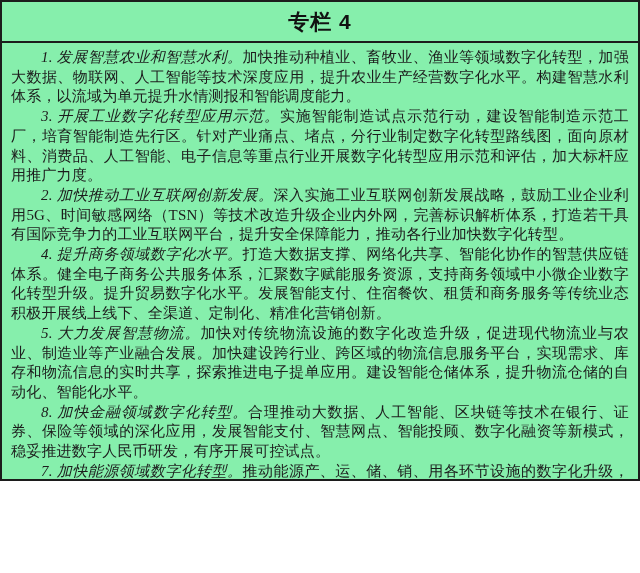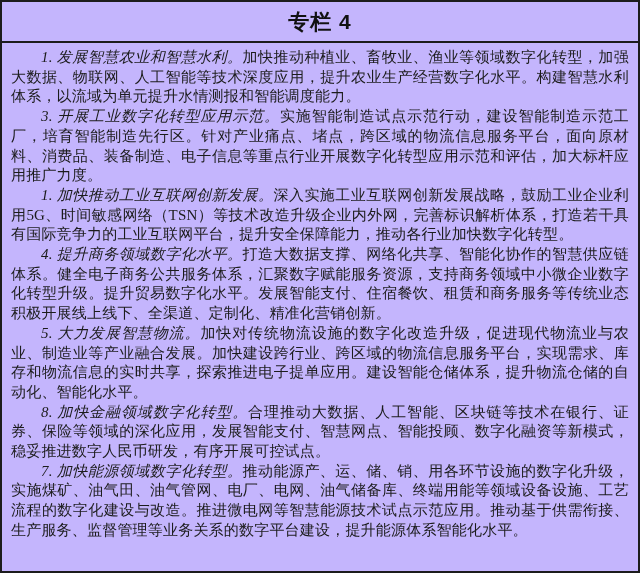--- a/index.html
+++ b/index.html
@@ -10,25 +10,25 @@
   .page {
     position: relative;
     width: 640px;
     height: 573px;
     background: #ffffff;
     font-family: "Liberation Serif", "DejaVu Serif", serif;
   }
   .column-box {
     box-sizing: border-box;
     width: 640px;
-    height: 573px;
+    height: 481px;
     border: 2px solid #1c1c1c;
     display: flex;
     flex-direction: column;
-    background: #c4b5fd;
+    background: #86efac;
   }
   .title-bar {
     box-sizing: border-box;
     height: 41px;
     flex: 0 0 41px;
     border-bottom: 2px solid #1c1c1c;
     display: flex;
     align-items: center;
     justify-content: center;
     gap: 16px;
@@ -66,22 +66,22 @@
 
 <div class="page">
   <div class="column-box">
 
     <div class="title-bar">
       <span>专栏 4</span>
     </div>
 
     <div class="column-body">
       <p><span class="lead">1. 发展智慧农业和智慧水利。</span><span class="lead-body">加快推动种植业、畜牧业、渔业等领域数字化转型，加强大数据、物联网、人工智能等技术深度应用，提升农业生产经营数字化水平。构建智慧水利体系，以流域为单元提升水情测报和智能调度能力。</span></p>
-      <p><span class="lead">3. 开展工业数字化转型应用示范。</span><span class="lead-body">实施智能制造试点示范行动，建设智能制造示范工厂，培育智能制造先行区。针对产业痛点、堵点，跨区域的物流信息服务平台，面向原材料、消费品、装备制造、电子信息等重点行业开展数字化转型应用示范和评估，加大标杆应用推广力度。</span></p>
-      <p><span class="lead">1. 加快推动工业互联网创新发展。</span><span class="lead-body">深入实施工业互联网创新发展战略，鼓励工业企业利用5G、时间敏感网络（TSN）等技术改造升级企业内外网，完善标识解析体系，打造若干具有国际竞争力的工业互联网平台，提升安全保障能力，推动各行业加快数字化转型。</span></p>
+      <p><span class="lead">3. 开展工业数字化转型应用示范。</span><span class="lead-body">实施智能制造试点示范行动，建设智能制造示范工厂，培育智能制造先行区。针对产业痛点、堵点，分行业制定数字化转型路线图，面向原材料、消费品、人工智能、电子信息等重点行业开展数字化转型应用示范和评估，加大标杆应用推广力度。</span></p>
+      <p><span class="lead">2. 加快推动工业互联网创新发展。</span><span class="lead-body">深入实施工业互联网创新发展战略，鼓励工业企业利用5G、时间敏感网络（TSN）等技术改造升级企业内外网，完善标识解析体系，打造若干具有国际竞争力的工业互联网平台，提升安全保障能力，推动各行业加快数字化转型。</span></p>
       <p><span class="lead">4. 提升商务领域数字化水平。</span><span class="lead-body">打造大数据支撑、网络化共享、智能化协作的智慧供应链体系。健全电子商务公共服务体系，汇聚数字赋能服务资源，支持商务领域中小微企业数字化转型升级。提升贸易数字化水平。发展智能支付、住宿餐饮、租赁和商务服务等传统业态积极开展线上线下、全渠道、定制化、精准化营销创新。</span></p>
       <p><span class="lead">5. 大力发展智慧物流。</span><span class="lead-body">加快对传统物流设施的数字化改造升级，促进现代物流业与农业、制造业等产业融合发展。加快建设跨行业、跨区域的物流信息服务平台，实现需求、库存和物流信息的实时共享，探索推进电子提单应用。建设智能仓储体系，提升物流仓储的自动化、智能化水平。</span></p>
       <p><span class="lead">8. 加快金融领域数字化转型。</span><span class="lead-body">合理推动大数据、人工智能、区块链等技术在银行、证券、保险等领域的深化应用，发展智能支付、智慧网点、智能投顾、数字化融资等新模式，稳妥推进数字人民币研发，有序开展可控试点。</span></p>
       <p><span class="lead">7. 加快能源领域数字化转型。</span><span class="lead-body">推动能源产、运、储、销、用各环节设施的数字化升级，实施煤矿、油气田、油气管网、电厂、电网、油气储备库、终端用能等领域设备设施、工艺流程的数字化建设与改造。推进微电网等智慧能源技术试点示范应用。推动基于供需衔接、生产服务、监督管理等业务关系的数字平台建设，提升能源体系智能化水平。</span></p>
     </div>
 
   </div>
 </div>
 
 </body></html>

